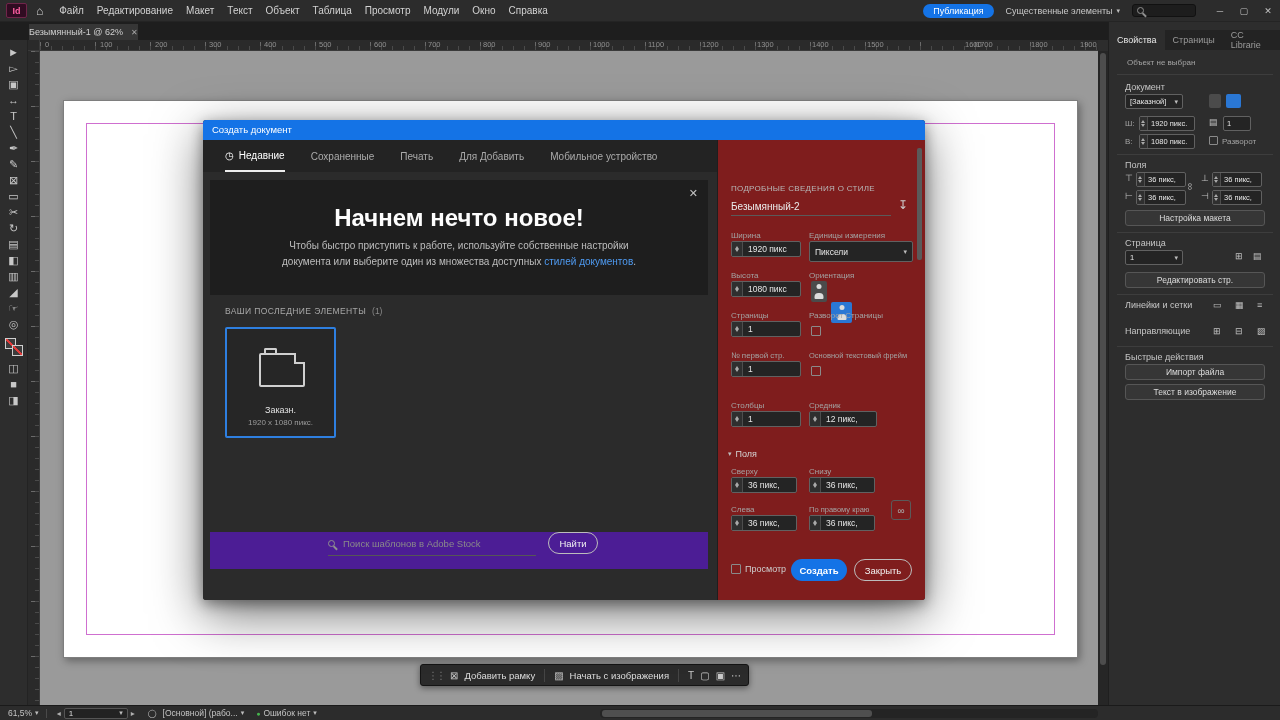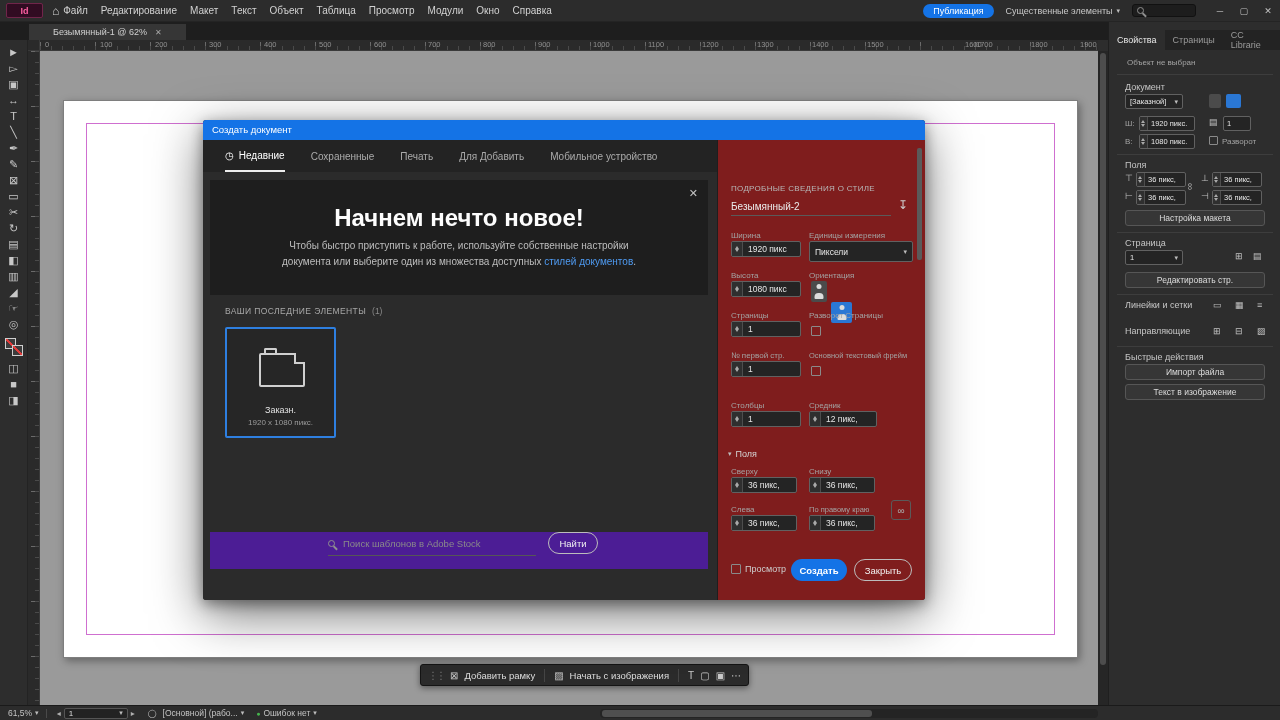--- a/index.html
+++ b/index.html
@@ -3,37 +3,37 @@
 <meta charset="utf-8">
 <style>
   *{margin:0;padding:0;box-sizing:border-box}
   html,body{background:#1a1a1a}
   body{font-family:"Liberation Sans",sans-serif}
   #app{position:relative;width:1280px;height:720px;background:#2d2d2d;overflow:hidden;color:#d6d6d6}
   .a{position:absolute}
 
   
   .menubar{position:absolute;left:0;top:0;width:1280px;height:22px;background:#2c2c2c;display:flex;align-items:center;border-bottom:1px solid #242424}
-  .id-logo{width:37px;height:15px;margin-left:6px;background:#310c22;border:1px solid #70254a;border-radius:2px;color:#ff5fa2;font-size:9px;font-weight:bold;display:flex;align-items:center;justify-content:center}
+  .id-logo{width:21px;height:15px;margin-left:6px;background:#310c22;border:1px solid #70254a;border-radius:2px;color:#ff5fa2;font-size:9px;font-weight:bold;display:flex;align-items:center;justify-content:center}
   .mb-home{font-size:12px;color:#cfcfcf;margin-left:9px}
-  .menus{display:flex;gap:13px;margin-left:4px;font-size:10px;color:#d2d2d2}
+  .menus{display:flex;gap:13px;margin-left:16px;font-size:10px;color:#d2d2d2}
   .menus span{cursor:default}
   .mb-right{margin-left:auto;display:flex;align-items:center;gap:12px}
   .publish-btn{background:#1473e6;color:#fff;font-size:9px;height:14px;line-height:14px;padding:0 10px;border-radius:7px}
   .workspace{display:flex;align-items:center;gap:4px;font-size:9px;color:#c9c9c9}
   .mb-search{width:64px;height:13px;background:#1d1d1d;border:1px solid #111;border-radius:3px;display:flex;align-items:center;padding-left:4px}
   .win-btns{display:flex}
   .win-btns span{width:24px;text-align:center;font-size:9px;color:#c0c0c0}
   .chev{font-size:7px;color:#bdbdbd}
   .mag{width:7px;height:7px;border:1.5px solid #8f8f8f;border-radius:50%;position:relative;display:inline-block}
   .mag::after{content:"";position:absolute;width:5px;height:1.5px;background:#8f8f8f;right:-4px;bottom:-2px;transform:rotate(45deg)}
 
   
   .tabbar{position:absolute;left:0;top:22px;width:1108px;height:18px;background:#1e1e1e;display:flex;align-items:flex-end}
-  .doc-tab{margin-left:29px;height:16px;background:#363636;display:flex;align-items:center;gap:8px;padding:0 24px;font-size:9px;color:#d0d0d0}
+  .doc-tab{margin-left:29px;height:16px;background:#363636;display:flex;align-items:center;gap:8px;padding:0 0;font-size:9px;color:#d0d0d0}
   .doc-tab-close{font-size:8px;color:#a8a8a8}
 
   
   .toolbar-left{position:absolute;left:0;top:40px;width:28px;height:665px;background:#2d2d2d;border-right:1px solid #232323;display:flex;flex-direction:column;align-items:center;padding-top:5px;gap:2px}
   .tool{font-size:11px;line-height:14px;color:#c8c8c8;width:20px;text-align:center}
   .swatches{position:relative;width:18px;height:18px;margin:5px 0 3px}
   .sw{position:absolute;width:11px;height:11px;border:1px solid #cfcfcf;background:linear-gradient(45deg,transparent 44%,#e03a3a 44%,#e03a3a 56%,transparent 56%),#3c3c3c}
   .sw-stroke{right:0;bottom:0}.sw-fill{left:0;top:0}
 
   

